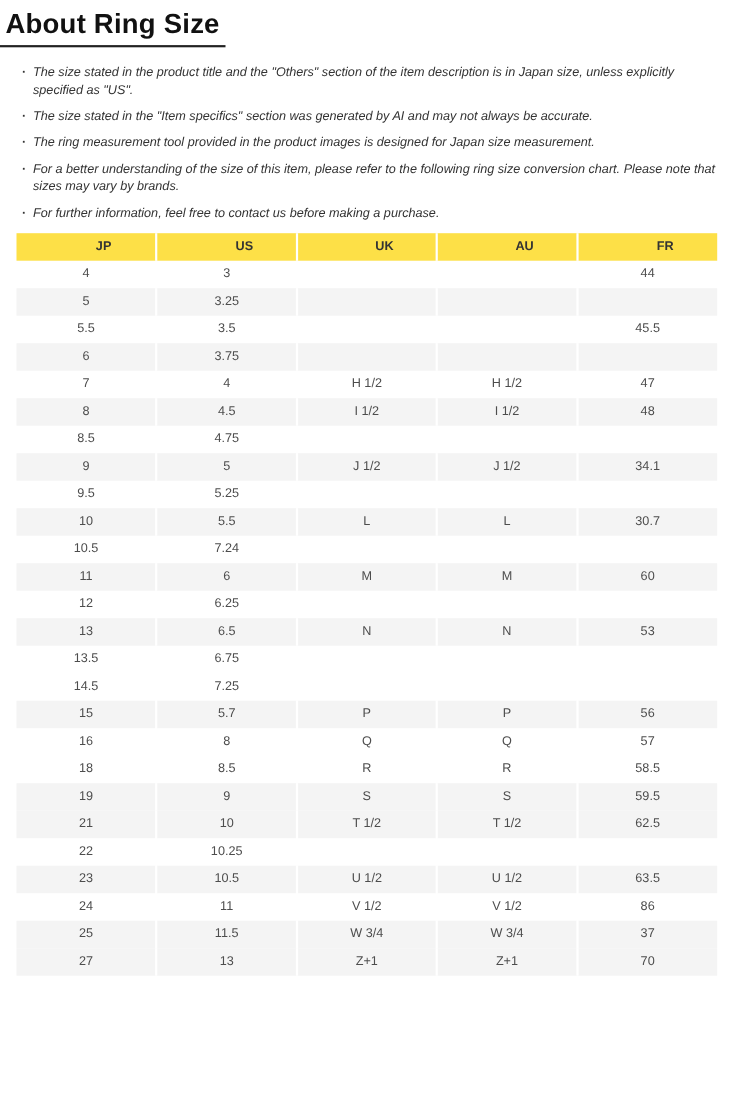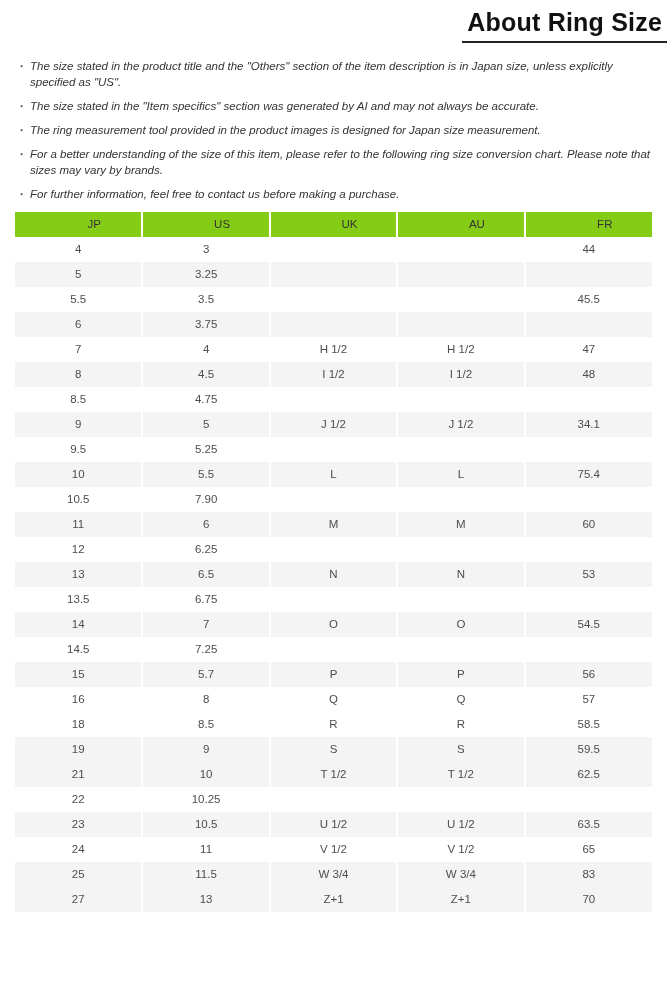--- a/index.html
+++ b/index.html
@@ -4,21 +4,21 @@
 <style>
   * { margin: 0; padding: 0; box-sizing: border-box; }
   html, body {
     width: 667px;
     background: #ffffff;
     font-family: "Liberation Sans", sans-serif;
   }
   body { height: 1000px; overflow: hidden; }
 
   .title-wrap {
-    text-align: right;
+    text-align: left;
     margin: 9px 0 15px 0;
   }
   .page-title {
     display: inline-block;
     font-size: 25px;
     font-weight: bold;
     color: #111111;
     letter-spacing: 0.2px;
     border-bottom: 2px solid #222222;
     padding: 0 5px 4px 5px;
@@ -51,23 +51,23 @@
     table-layout: fixed;
   }
   .size-table th, .size-table td {
     height: 25px;
     text-align: center;
     vertical-align: middle;
     font-size: 11.5px;
     padding: 0;
   }
   .size-table th {
-    background: #84cc16;
+    background: #fde047;
     color: #333333;
-    font-weight: normal;
+    font-weight: bold;
     padding-left: 32px;
   }
   .size-table td { color: #4d4d4d; }
   .size-table th:not(:first-child),
   .size-table td:not(:first-child) {
     border-left: 2px solid #ffffff;
   }
   .size-table tr.stripe td { background: #f4f4f4; }
 </style>
 </head>
@@ -172,25 +172,25 @@
         <td>5.25</td>
         <td></td>
         <td></td>
         <td></td>
       </tr>
       <tr class="stripe">
         <td>10</td>
         <td>5.5</td>
         <td>L</td>
         <td>L</td>
-        <td>75.4</td>
+        <td>30.7</td>
       </tr>
       <tr>
         <td>10.5</td>
-        <td>7.90</td>
+        <td>7.24</td>
         <td></td>
         <td></td>
         <td></td>
       </tr>
       <tr class="stripe">
         <td>11</td>
         <td>6</td>
         <td>M</td>
         <td>M</td>
         <td>60</td>
@@ -209,27 +209,20 @@
         <td>N</td>
         <td>53</td>
       </tr>
       <tr>
         <td>13.5</td>
         <td>6.75</td>
         <td></td>
         <td></td>
         <td></td>
       </tr>
-      <tr class="stripe">
-        <td>14</td>
-        <td>7</td>
-        <td>O</td>
-        <td>O</td>
-        <td>54.5</td>
-      </tr>
       <tr>
         <td>14.5</td>
         <td>7.25</td>
         <td></td>
         <td></td>
         <td></td>
       </tr>
       <tr class="stripe">
         <td>15</td>
         <td>5.7</td>
@@ -277,28 +270,28 @@
         <td>10.5</td>
         <td>U 1/2</td>
         <td>U 1/2</td>
         <td>63.5</td>
       </tr>
       <tr>
         <td>24</td>
         <td>11</td>
         <td>V 1/2</td>
         <td>V 1/2</td>
-        <td>65</td>
+        <td>86</td>
       </tr>
       <tr class="stripe">
         <td>25</td>
         <td>11.5</td>
         <td>W 3/4</td>
         <td>W 3/4</td>
-        <td>83</td>
+        <td>37</td>
       </tr>
       <tr class="stripe">
         <td>27</td>
         <td>13</td>
         <td>Z+1</td>
         <td>Z+1</td>
         <td>70</td>
       </tr>
     </tbody>
 </table>

